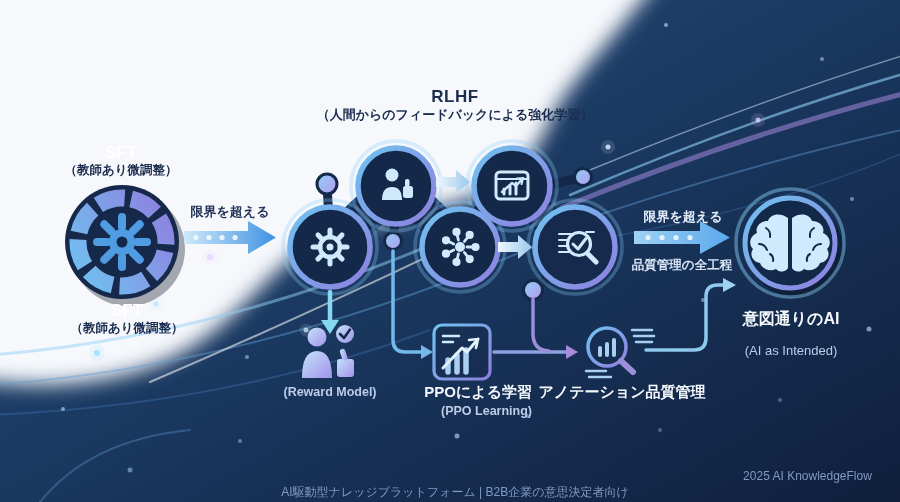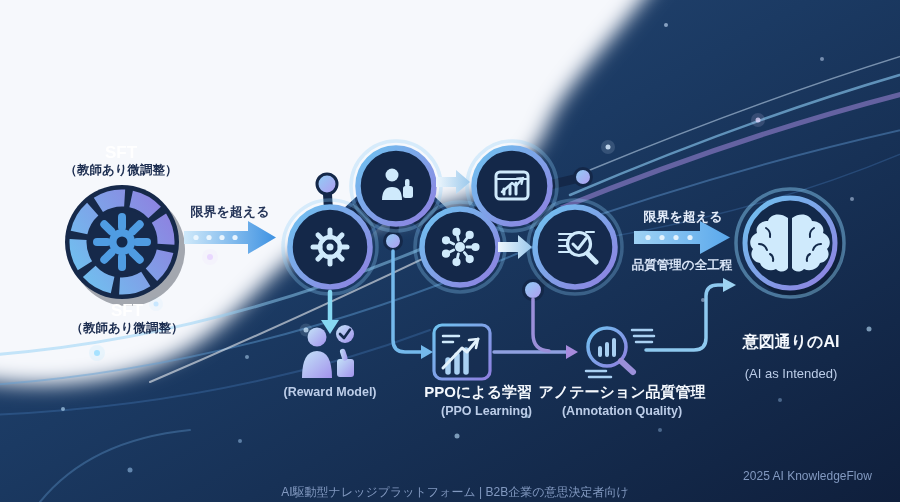--- a/index.html
+++ b/index.html
@@ -10,21 +10,21 @@
   .center{text-align:center;}
   .t-main{font-size:17px;font-weight:800;color:#1c2d50;letter-spacing:.5px;}
   .t-sub{font-size:13px;font-weight:700;color:#1c2d50;}
   .sft-main{font-size:17px;font-weight:800;color:#ffffff;}
   .sft-sub{font-size:12.5px;font-weight:700;color:#1c2d50;}
   .dk-label{font-size:13px;font-weight:700;color:#243458;}
   .lt-label{font-size:13px;font-weight:600;color:#e6eefb;}
   .lt-label2{font-size:12.5px;font-weight:600;color:#d9e5f7;}
   .stage-jp{font-size:15px;font-weight:700;color:#f4f8fd;}
   .stage-en{font-size:12.5px;font-weight:700;color:#bccde8;margin-top:2px;}
-  .goal-jp{font-size:16px;font-weight:800;color:#f4f8fd;margin-top:23px;}
+  .goal-jp{font-size:16px;font-weight:800;color:#f4f8fd;}
   .goal-en{font-size:13px;color:#bccde8;margin-top:14px;}
   .footer-txt{font-size:12px;color:#8299c0;}
 </style>
 </head>
 <body>
 
 <div class="stage-wrap">
 
 <svg class="bg" width="900" height="502" viewBox="0 0 900 502">
   <defs>
@@ -333,20 +333,24 @@
             <path d="M759,244 q6,0 8,6"></path>
             <path d="M770,254 q4,2 3,7"></path>
         <path d="M814,228 q-5,3 -4,9"></path>
             <path d="M821,244 q-6,0 -8,6"></path>
             <path d="M810,254 q-4,2 -3,7"></path>
       </g>
     </g>
   </g>
 </svg>
 
+<div class="lbl center" style="left:255px;top:86px;width:400px;">
+  <div class="t-main">RLHF</div>
+  <div class="t-sub">（人間からのフィードバックによる強化学習）</div>
+</div>
 
 <div class="lbl center" style="left:36px;top:142px;width:170px;">
   <div class="sft-main">SFT</div>
   <div class="sft-sub">（教師あり微調整）</div>
 </div>
 
 <div class="lbl center" style="left:42px;top:300px;width:170px;">
   <div class="sft-main">SFT</div>
   <div class="sft-sub">（教師あり微調整）</div>
 </div>
@@ -361,21 +365,20 @@
   <div class="stage-en">(Reward Model)</div>
 </div>
 
 <div class="lbl center" style="left:392px;top:383px;width:140px;text-align:right;">
   <div class="stage-jp">PPOによる学習</div>
   <div class="stage-en">(PPO Learning)</div>
 </div>
 
 <div class="lbl center" style="left:532px;top:383px;width:180px;">
   <div class="stage-jp">アノテーション品質管理</div>
-  <div class="stage-en">(Annotation Quality)</div>
 </div>
 
 <div class="lbl center" style="left:712px;top:309px;width:158px;">
   <div class="goal-jp">意図通りのAI</div>
   <div class="goal-en">(AI as Intended)</div>
 </div>
 
 <div class="lbl center footer-txt" style="left:245px;top:485px;width:420px;">AI駆動型ナレッジプラットフォーム | B2B企業の意思決定者向け</div>
 
 <div class="lbl center footer-txt" style="left:730px;top:469px;width:155px;">2025 AI KnowledgeFlow</div>

